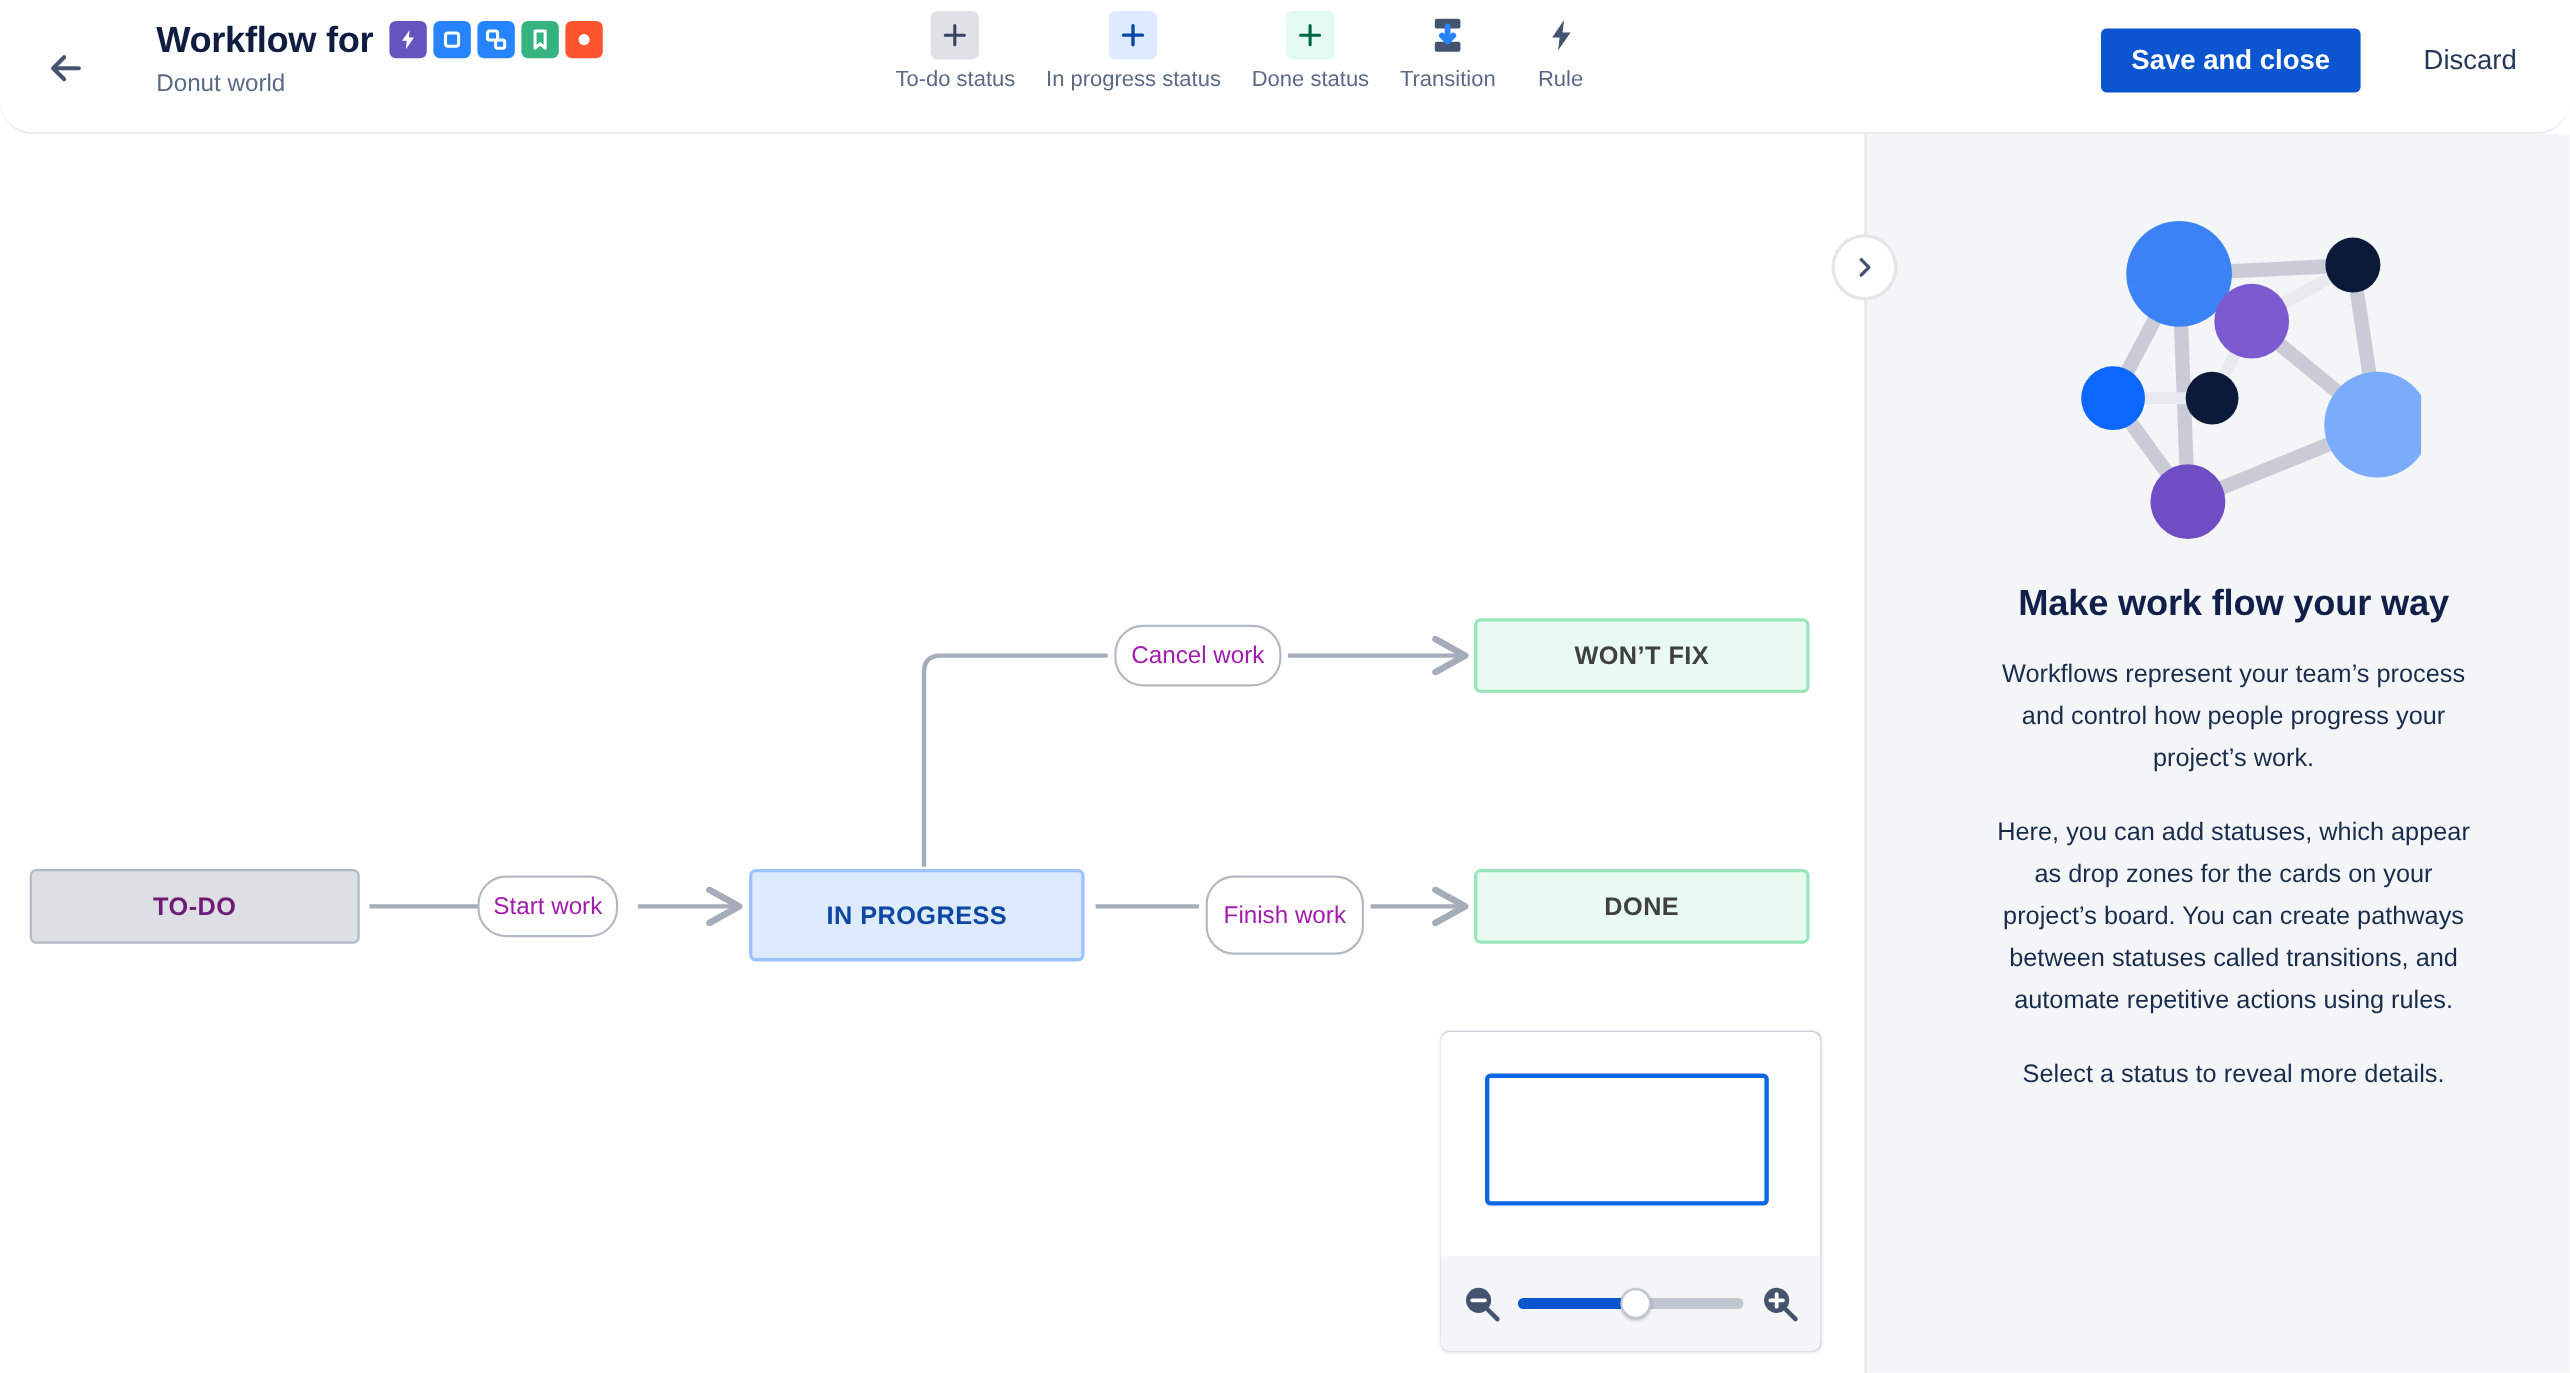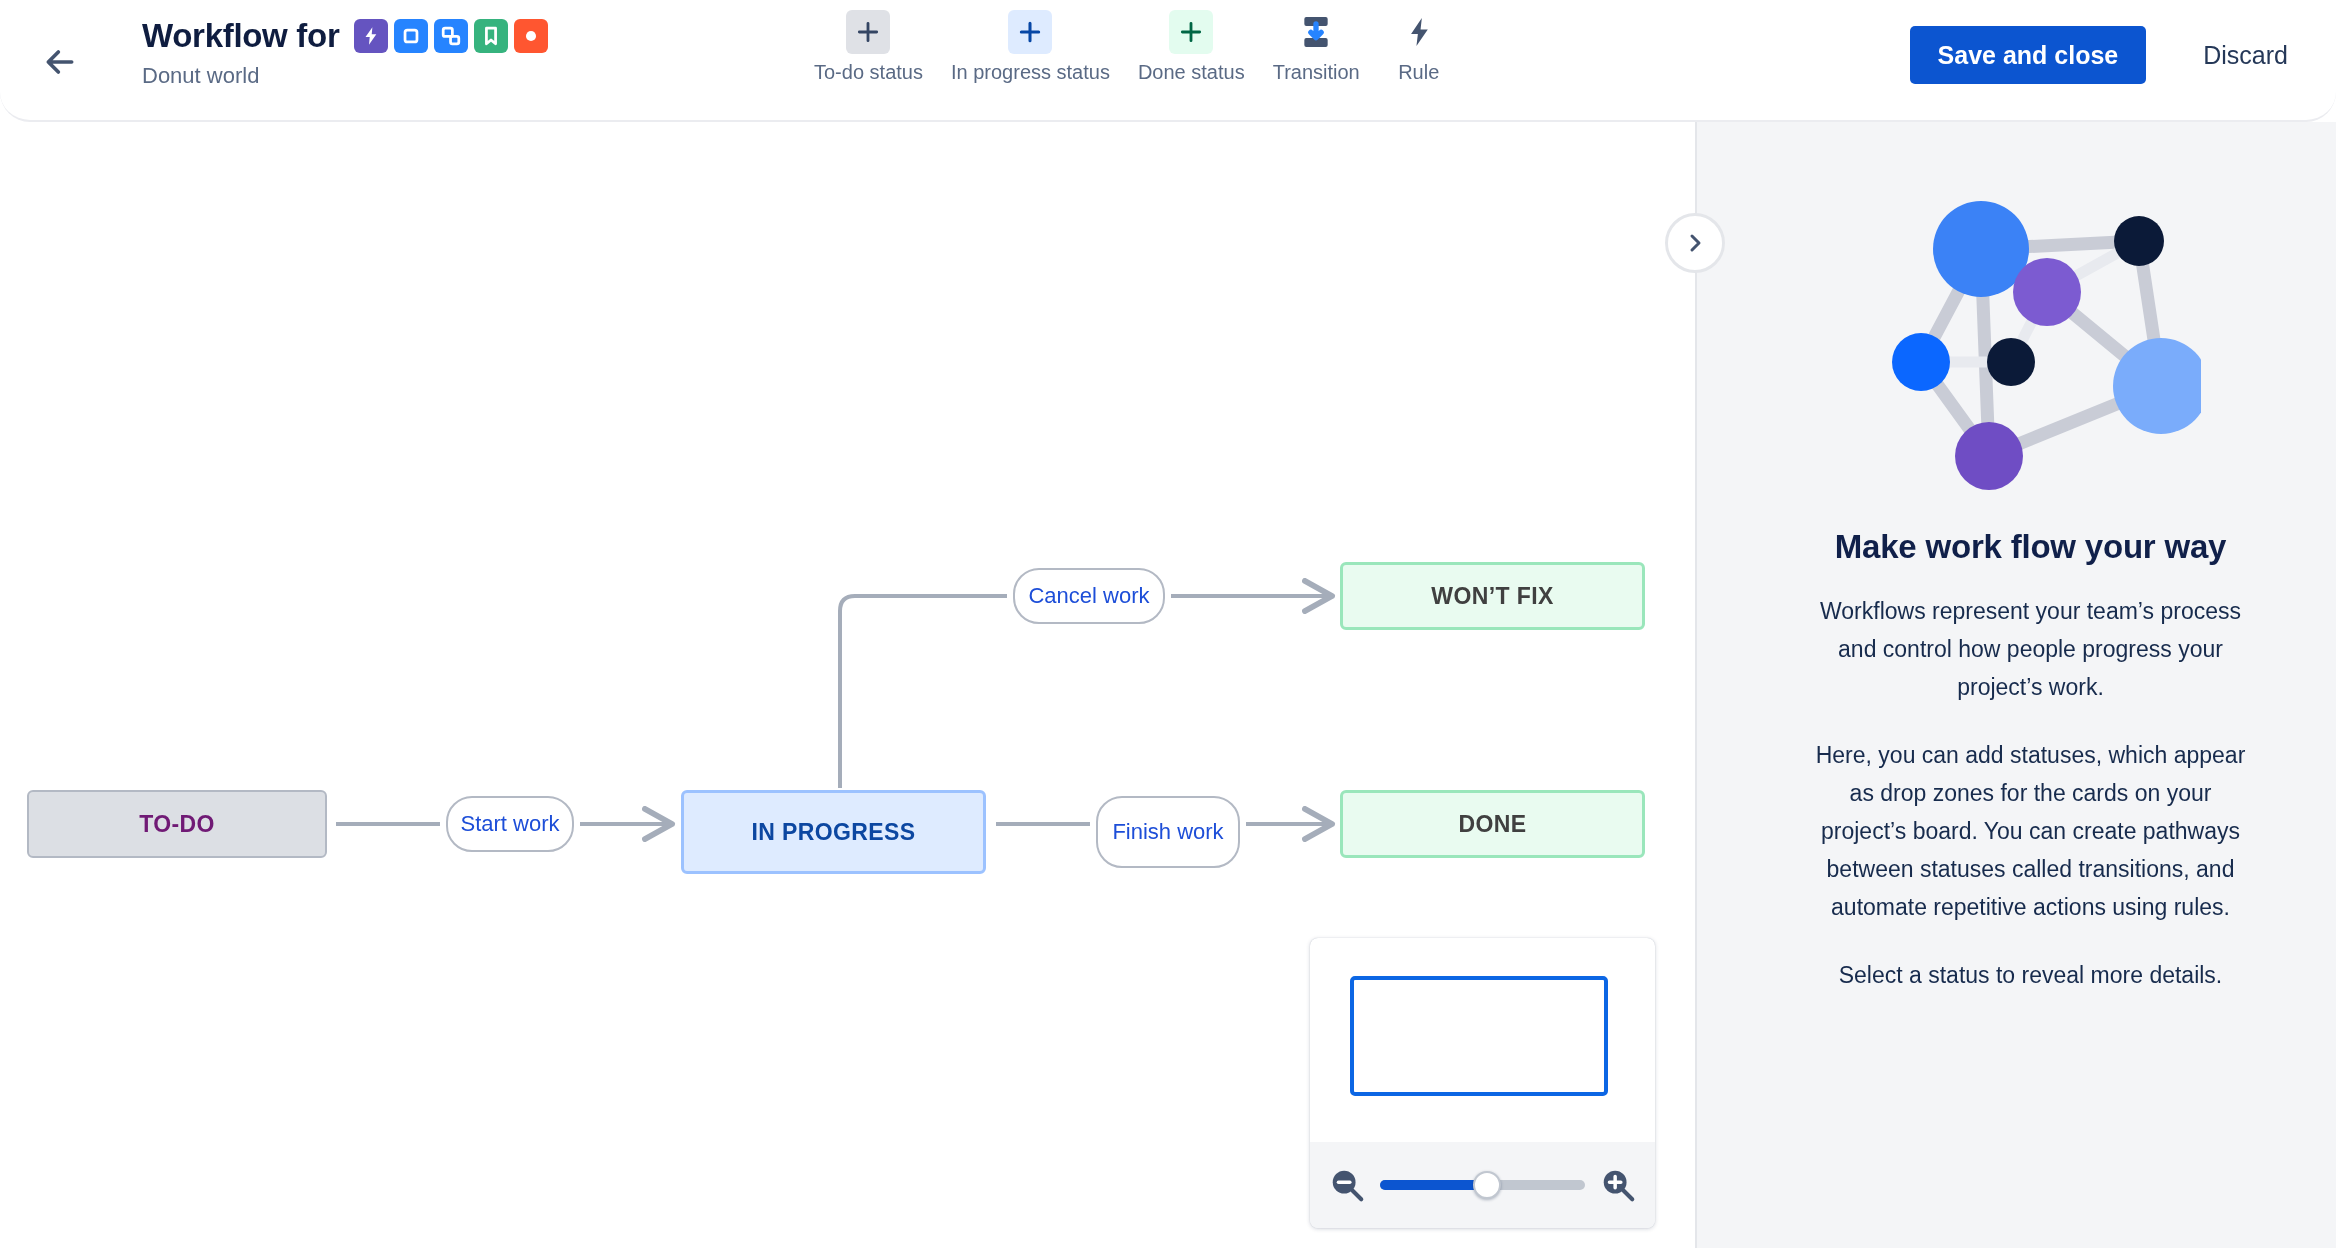--- a/index.html
+++ b/index.html
@@ -104,21 +104,21 @@
   .node.inprogress {
     background: #deebff; border: 3px solid #9cc2ff; color: #0c47a1;
   }
   .node.done {
     background: #e9fbf0; border: 3px solid #9ae6bb; color: #404040;
   }
 
   .trans-label {
     position: absolute;
     background: #ffffff; border: 2px solid #b3b9c4;
-    border-radius: 26px; color: #1d4ed8;
+    border-radius: 26px; color: #a21caf;
     font-size: 22px; line-height: 1;
     display: flex; align-items: center; justify-content: center;
     cursor: pointer;
   }
 
   
   .collapse-handle {
     position: absolute; left: 1665px; top: 213px;
     width: 60px; height: 60px; border-radius: 50%;
     background: #ffffff; border: 3px solid #e4e6ea;
@@ -324,21 +324,21 @@
   </div>
 
   <div class="node done" style="left:1340px; top:440px; width:305px; height:68px;">
     <span>WON’T FIX</span>
   </div>
 
   <div class="node done" style="left:1340px; top:668px; width:305px; height:68px;">
     <span>DONE</span>
   </div>
 
-  <div class="trans-label" style="left:446px; top:674px; width:128px; height:56px;">
+  <div class="trans-label" style="left:434px; top:674px; width:128px; height:56px;">
     <span>Start work</span>
   </div>
 
   <div class="trans-label" style="left:1013px; top:446px; width:152px; height:56px;">
     <span>Cancel work</span>
   </div>
 
   <div class="trans-label" style="left:1096px; top:674px; width:144px; height:72px;">
     <span>Finish work</span>
   </div>

